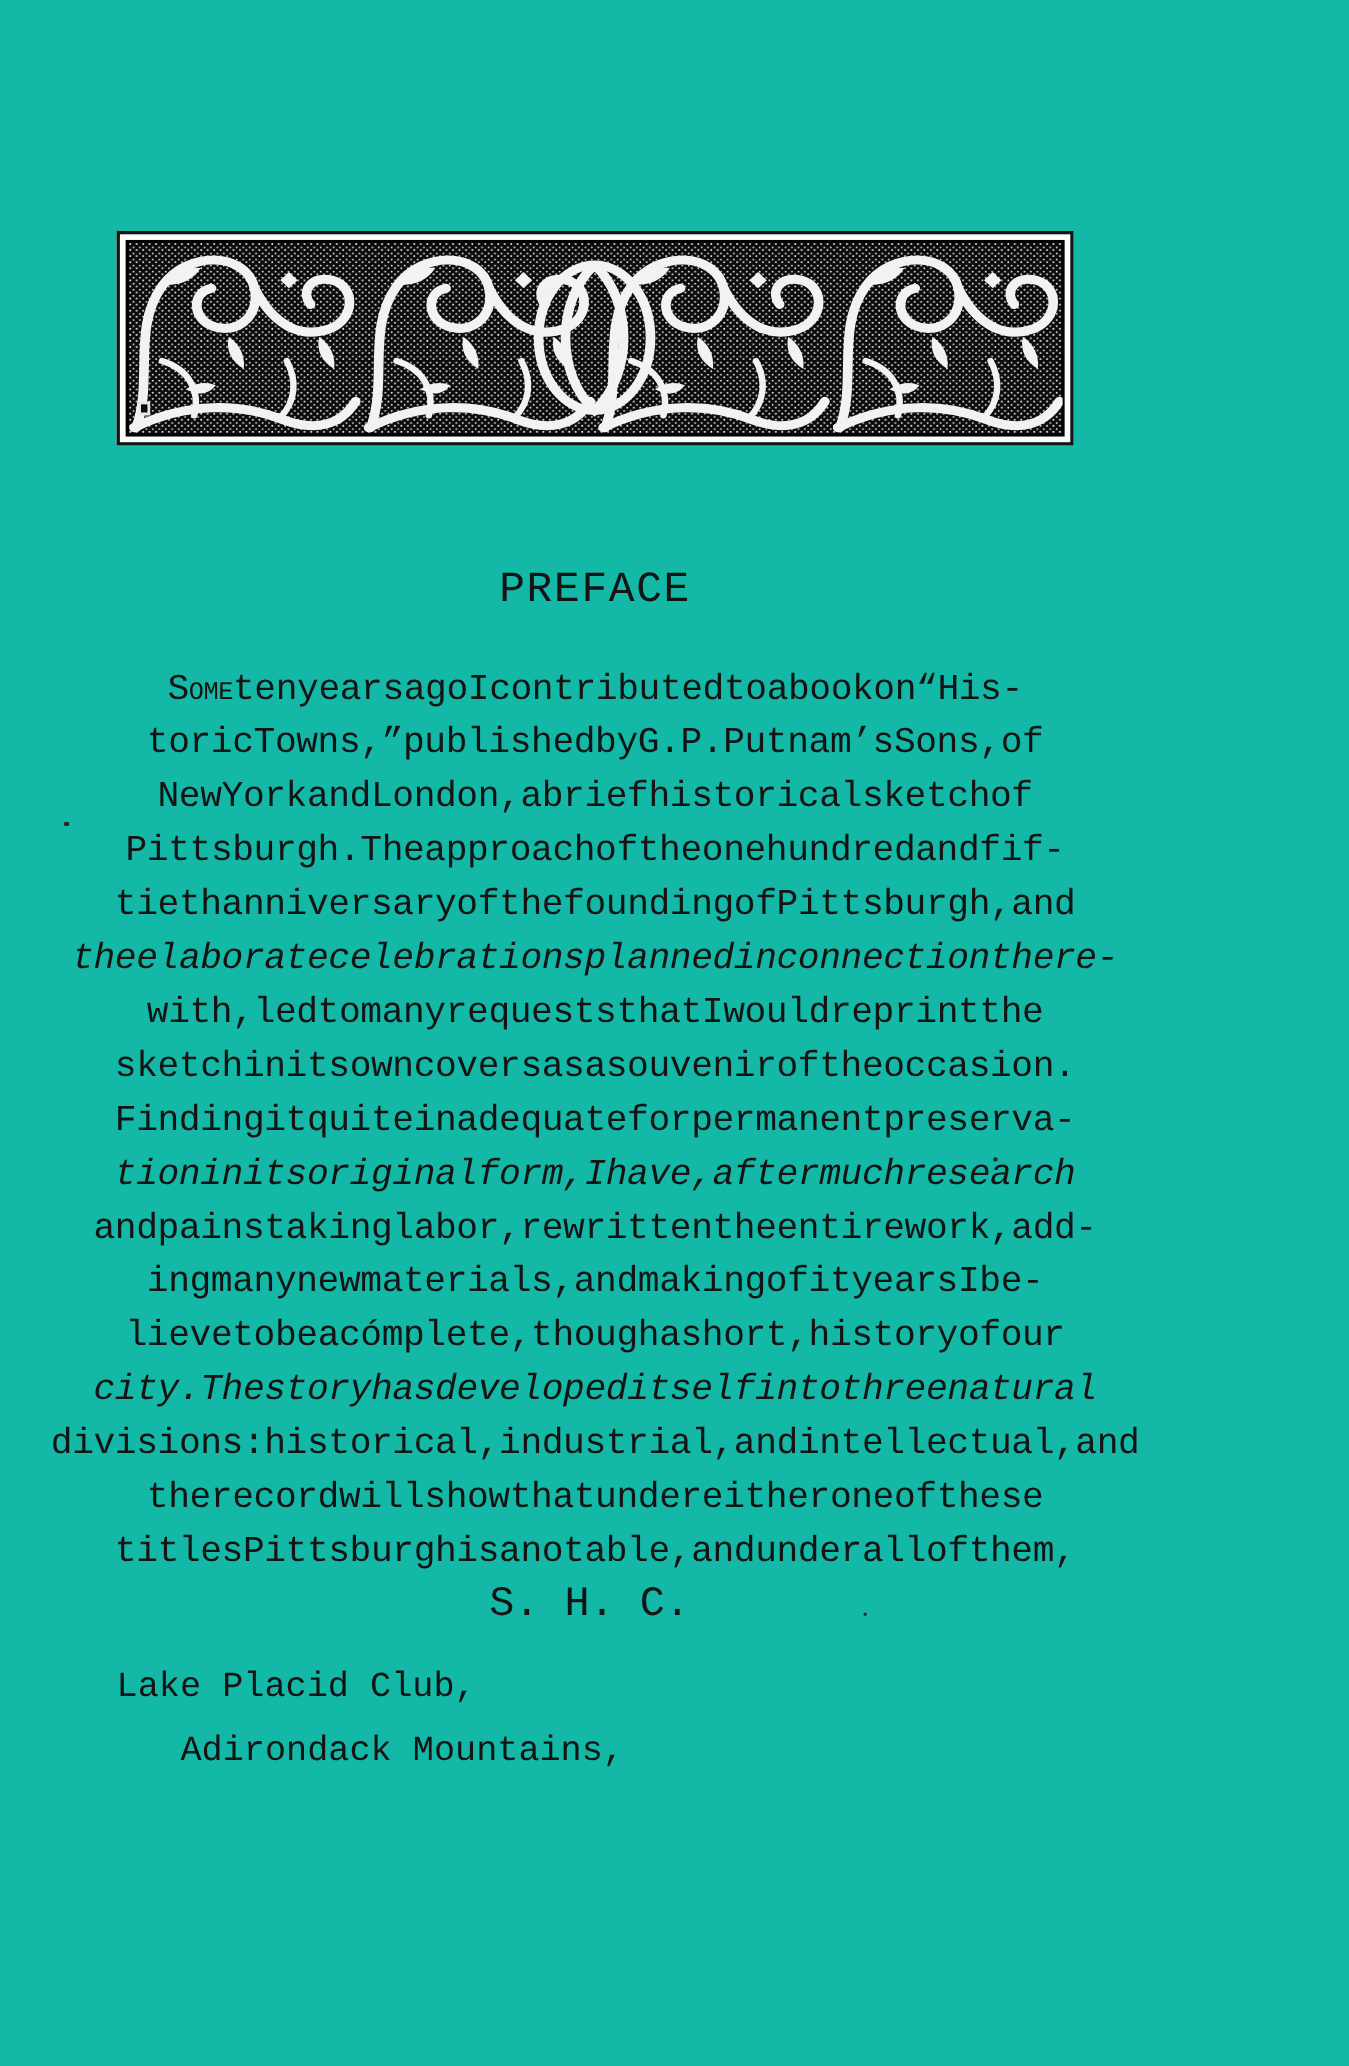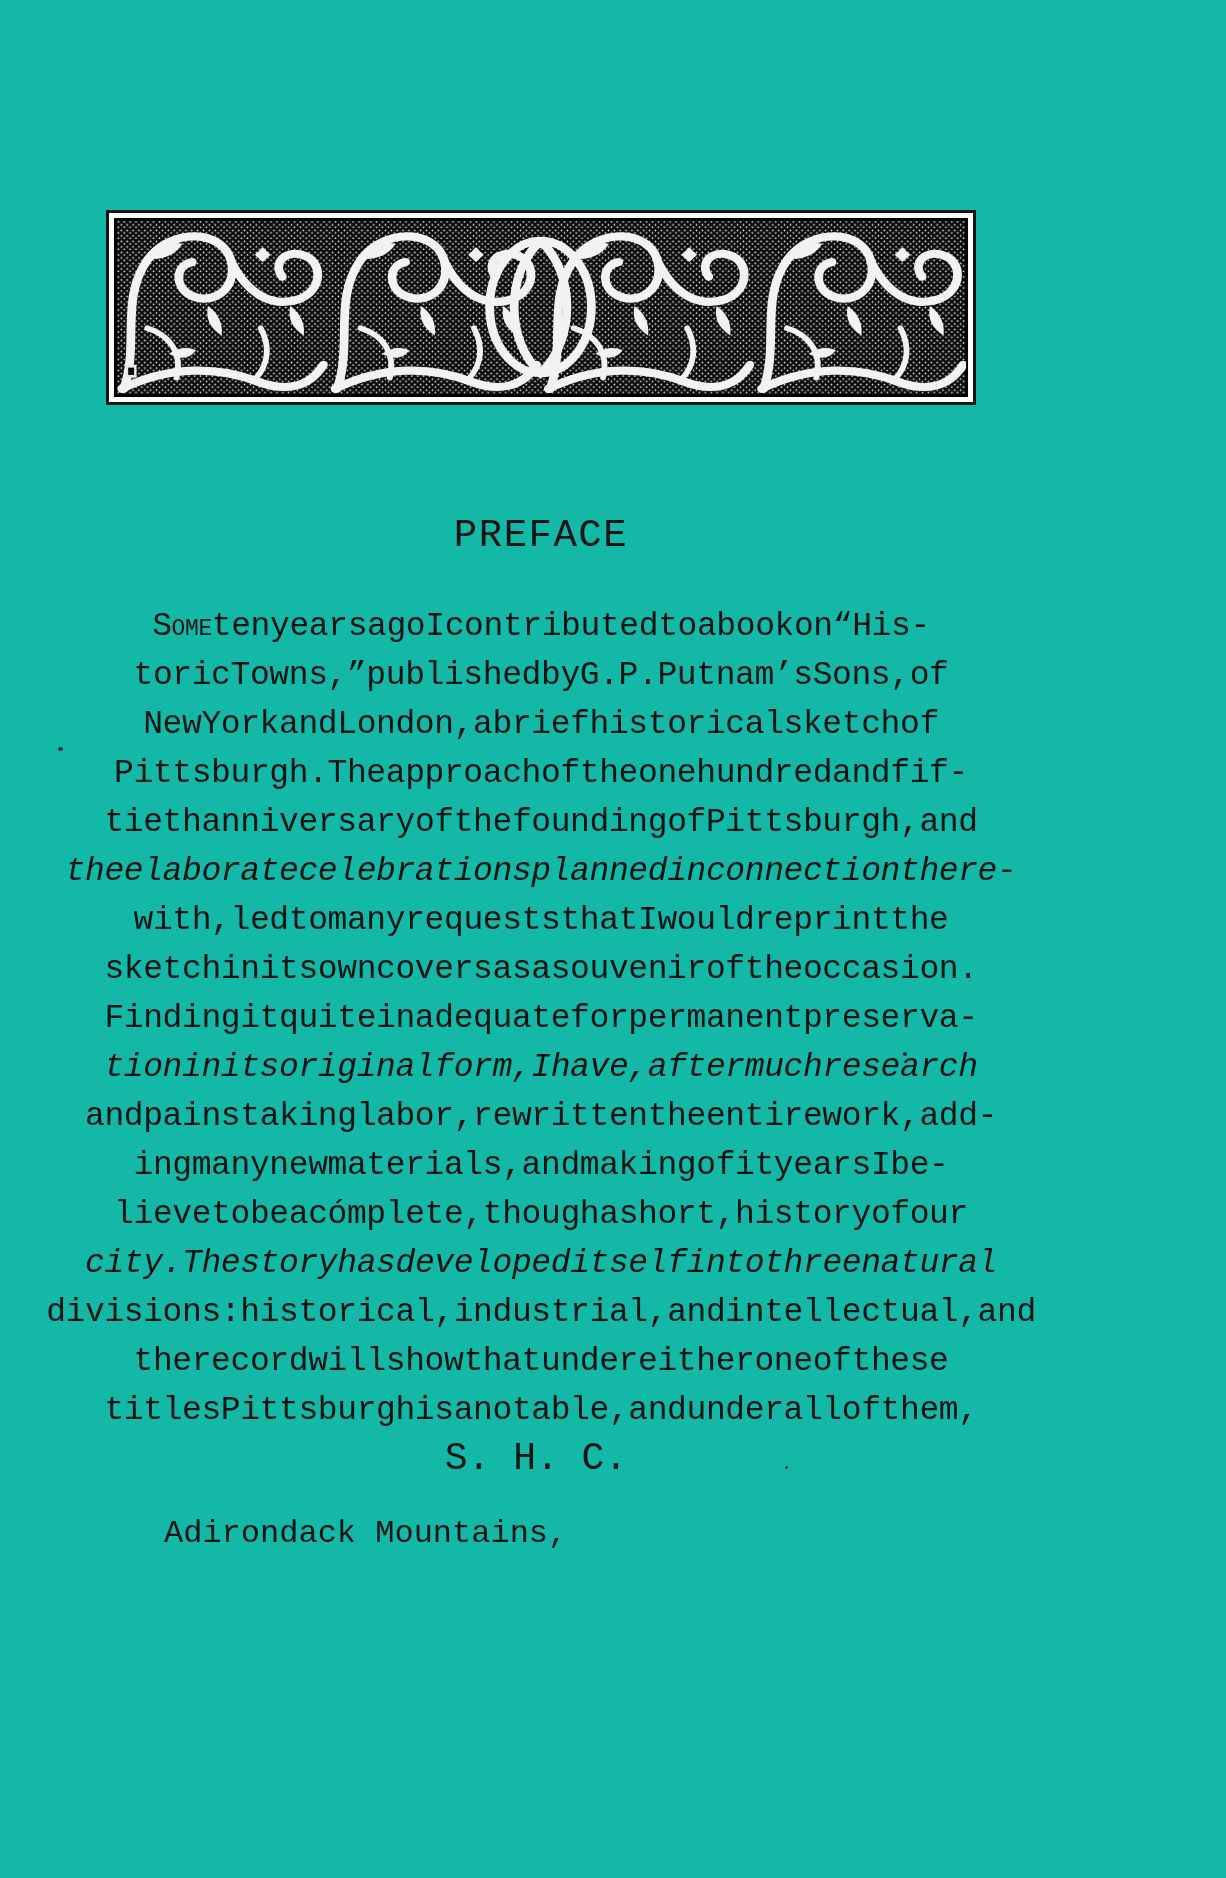--- a/index.html
+++ b/index.html
@@ -322,20 +322,21 @@
           <span>under</span>
           <span>all</span>
           <span>of</span>
           <span>them,</span>
         </div>
       </div>
 
     <div class="signature">S. H. C.</div>
 
     <div class="closing">
+      <div class="cl1">Lake Placid Club,</div>
       <div class="cl2">Adirondack Mountains,</div>
     </div>
 
   </div>
 
   <div class="speck s1"></div>
   <div class="speck s2"></div>
   <div class="speck s3"></div>
 
 </div>

